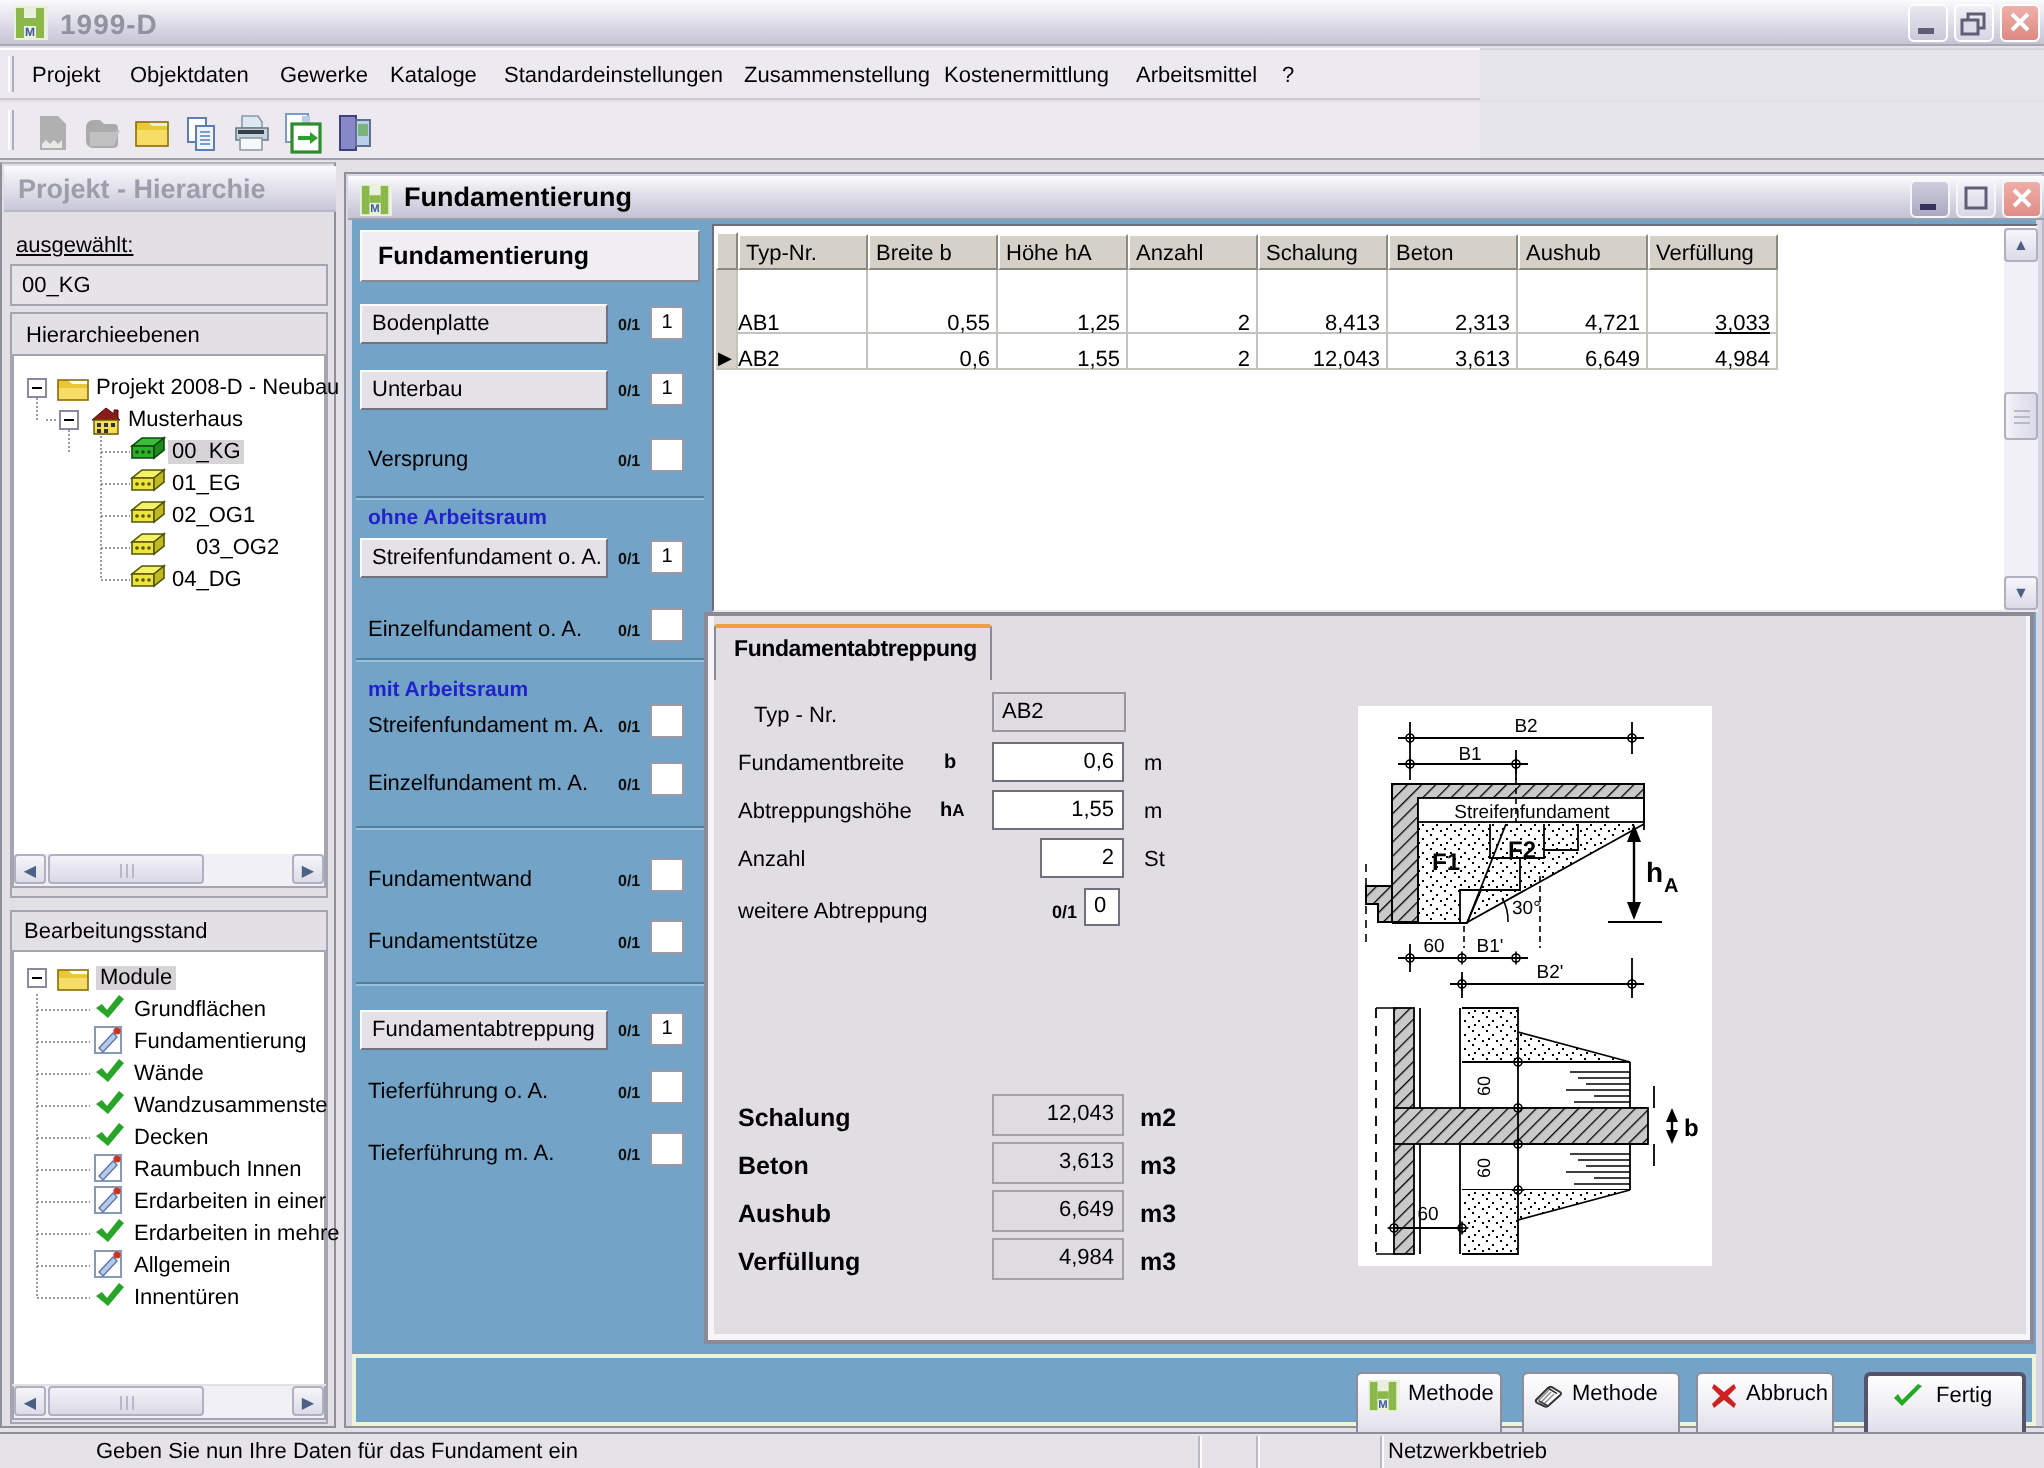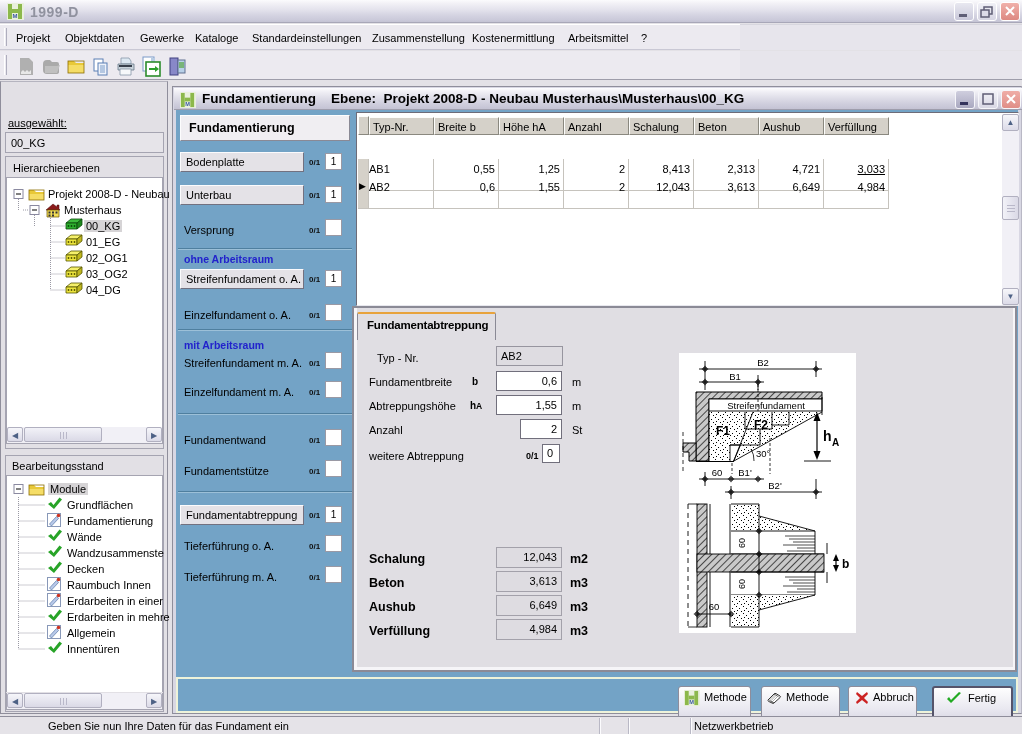--- a/index.html
+++ b/index.html
@@ -80,21 +80,21 @@
   font-size:11px; padding:3px 0 0 5px; color:#000; white-space:nowrap; overflow:hidden;}
 .blbl { position:absolute; left:8px; font-size:11px; color:#000; white-space:nowrap; }
 .b01 { position:absolute; left:133px; font-size:8px; font-weight:bold; color:#101010; }
 .bchk { position:absolute; left:149px; width:17px; height:17px; background:#fff; border:1px solid #9a99a4; font-size:10px; text-align:center; padding-top:2px;}
 .bsep { position:absolute; left:2px; width:174px; height:2px; border-top:1px solid #4f7f9f; border-bottom:1px solid #9cc0d8; }
 .bluetxt { position:absolute; left:8px; font-size:10.5px; font-weight:bold; color:#2222cc; white-space:nowrap;}
 
 
 #grid { left:180px; top:2px; width:663px; height:194px; background:#fff; border:1px solid #6d6c78; border-right-color:#e8e8ee; border-bottom-color:#e8e8ee; }
 .gh { position:absolute; top:4px; height:18px; background:#d5d1c9; border-top:1px solid #fdfdfb; border-left:1px solid #fdfdfb; border-right:1px solid #8a887f; border-bottom:1px solid #8a887f; font-size:11px; padding:3px 0 0 3px; }
-.gc { position:absolute; height:32px; font-size:11px; padding-top:4px; border-right:1px solid #c6c3bd; border-bottom:1px solid #c6c3bd;margin-top:24px; }
+.gc { position:absolute; height:32px; font-size:11px; padding-top:21px; border-right:1px solid #c6c3bd; border-bottom:1px solid #c6c3bd; }
 .gr { text-align:right; padding-right:3px; }
 #vscroll { position:absolute; left:645px; top:1px; width:17px; height:191px; background:#f1f0f6; }
 .vsbtn { position:absolute; left:0px; width:17px; height:17px; background:linear-gradient(180deg,#f6f6fa,#dcdbe8); border:1px solid #b1b0c0; border-radius:2px; color:#4d6185; font-size:8px; text-align:center; line-height:15px; }
 #vsthumb { position:absolute; left:0px; top:82px; width:17px; height:24px; background:linear-gradient(90deg,#f2f2f8,#dad9e6); border:1px solid #b1b0c0; border-radius:2px; }
 #vsgrip { position:absolute; left:4px; top:8px; width:8px; height:8px; background:repeating-linear-gradient(180deg,#b9b8c9 0 1px,transparent 1px 3px); }
 
 
 #tab { left:181px; top:202px; width:139px; height:28px; z-index:5; background:#e0dee3; border:1px solid #8a8995; border-bottom:none; border-top:2px solid #e8a33d; border-radius:2px 2px 0 0; }
 #tab span { position:absolute; left:9px; top:5px; font-weight:bold; font-size:11.5px; letter-spacing:-0.2px; }
 #formframe { left:176px; top:196px; width:665px; height:366px; background:#f6f5f8; border:2px solid #8b8a96; }
@@ -188,20 +188,23 @@
   </svg>
   <svg class="abs ticon" style="left:167px" viewBox="0 0 20 21">
     <rect x="3" y="2" width="8" height="17" fill="#8888c8" stroke="#404080"></rect>
     <rect x="11" y="4" width="7" height="13" fill="#b8d0e8" stroke="#607090"></rect>
     <rect x="12" y="6" width="5" height="6" fill="#78b478"></rect>
   </svg>
 </div>
 <div id="toolright" class="abs"></div>
 
 <div id="leftpanel" class="abs">
+  <div id="lpcaption" class="abs">
+      <span>Projekt - Hierarchie</span>
+    </div>
   <span id="lblausg" class="abs">ausgewählt:</span>
   <div id="box00kg" class="abs">
       <span>00_KG</span>
     </div>
   <div id="boxhier" class="abs">
       <div class="hdr">Hierarchieebenen</div>
     </div>
   <div id="treearea1" class="abs">
     <svg width="157" height="250" style="position:absolute;left:0;top:0">
       <g stroke="#9a99a4" stroke-dasharray="1,1" fill="none">
@@ -270,21 +273,21 @@
         <circle cx="2.5" cy="7" r="0.9" fill="#555500"></circle>
           <circle cx="5.5" cy="7" r="0.9" fill="#555500"></circle>
           <circle cx="8.5" cy="7" r="0.9" fill="#555500"></circle>
       </g>
     </svg>
     <span class="trow" style="left:41px;top:10px">Projekt 2008-D - Neubau</span>
     <span class="trow" style="left:57px;top:26px">Musterhaus</span>
     <span class="trow" style="left:77px;top:42px;background:#d6d4d6;padding:0 2px;">00_KG</span>
     <span class="trow" style="left:79px;top:58px">01_EG</span>
     <span class="trow" style="left:79px;top:74px">02_OG1</span>
-    <span class="trow" style="left:79px;top:90px">03_OG2</span>
+    <span class="trow" style="left:91px;top:90px">03_OG2</span>
     <span class="trow" style="left:79px;top:106px">04_DG</span>
   </div>
   <div class="abs hscroll" style="top:345px">
     <div class="hsbtn" style="left:0">◀</div>
     <div class="hsbtn" style="right:0">▶</div>
     <div class="hsthumb" style="left:17px">
         <div class="hsgrip" style="left:35px"></div>
       </div>
   </div>
   <div id="treearea2box" class="abs">
@@ -351,21 +354,20 @@
 <div id="iwin" class="abs">
   <div id="iwtitle" class="abs">
     <svg class="abs" style="left:6px;top:4px" width="16" height="16" viewBox="0 0 17 17">
       <rect x="0" y="0" width="17" height="17" fill="#e9f0dc"></rect>
       <rect x="1" y="1" width="4" height="15" fill="#8cb84b"></rect>
       <rect x="11" y="1" width="4" height="15" fill="#8cb84b"></rect>
       <rect x="5" y="6" width="6" height="4" fill="#8cb84b"></rect>
       <text x="8" y="15" font-size="6" font-weight="bold" fill="#3c5aa0" text-anchor="middle">M</text>
     </svg>
     <span class="t1">Fundamentierung</span>
-    <span class="t2">Ebene:&nbsp; Projekt 2008-D - Neubau Musterhaus\Musterhaus\00_KG</span>
     <div id="iwmin" class="abs iwbtn"><svg width="18" height="17">
           <rect x="4" y="11" width="8" height="3" fill="#34335c"></rect>
         </svg></div>
     <div id="iwmax" class="abs iwbtn"><svg width="18" height="17">
           <rect x="4" y="3" width="10" height="10" fill="none" stroke="#5f5e76" stroke-width="1.5"></rect>
         </svg></div>
     <div id="iwclose" class="abs iwbtn"><svg width="18" height="17">
           <path d="M5 4 L13 12 M13 4 L5 12" stroke="#fff" stroke-width="2"></path>
         </svg></div>
   </div>

